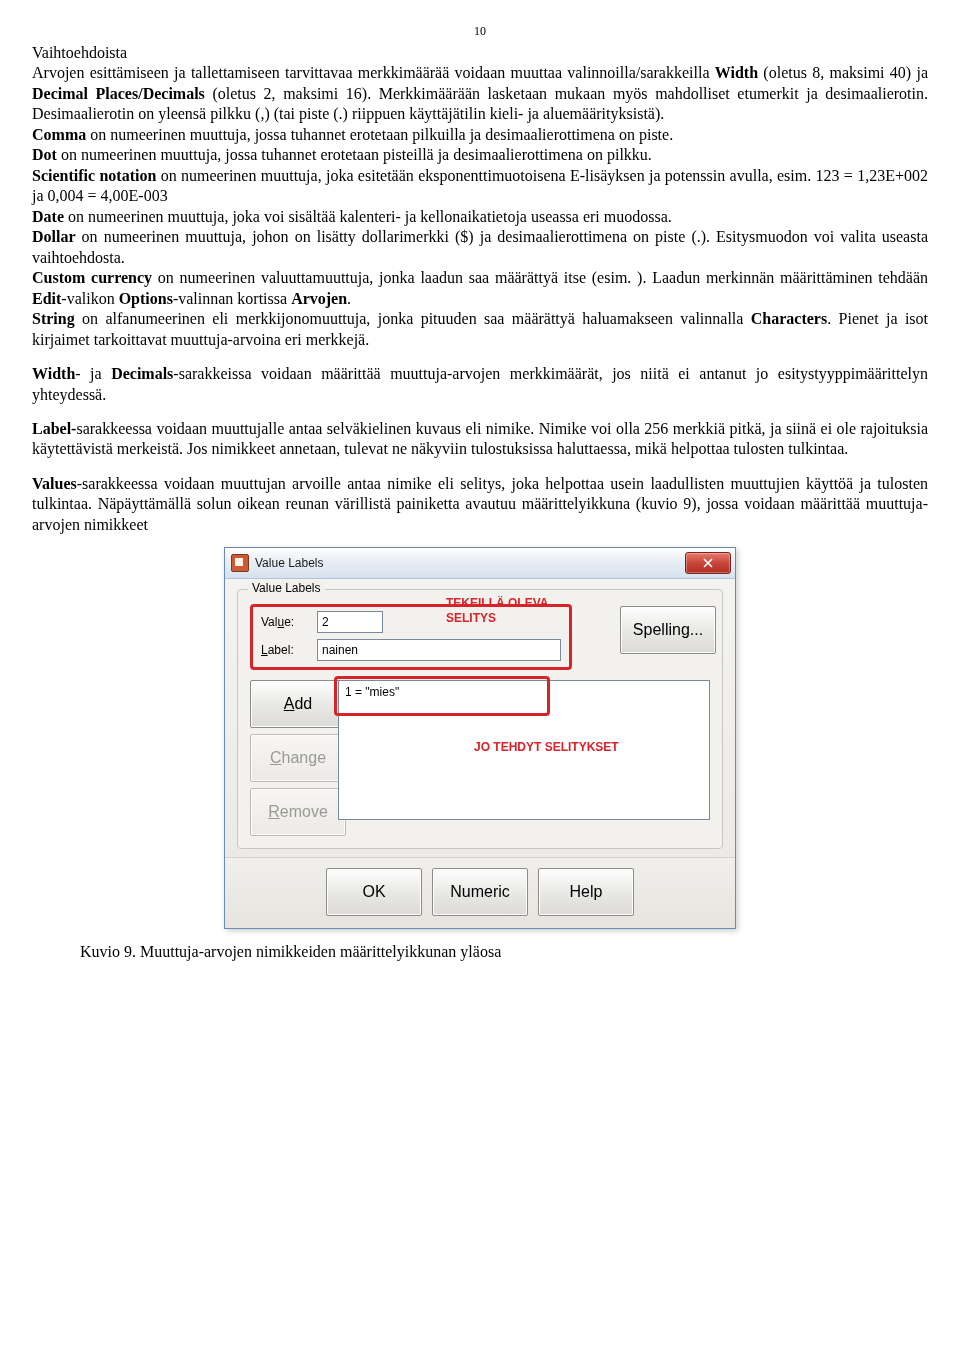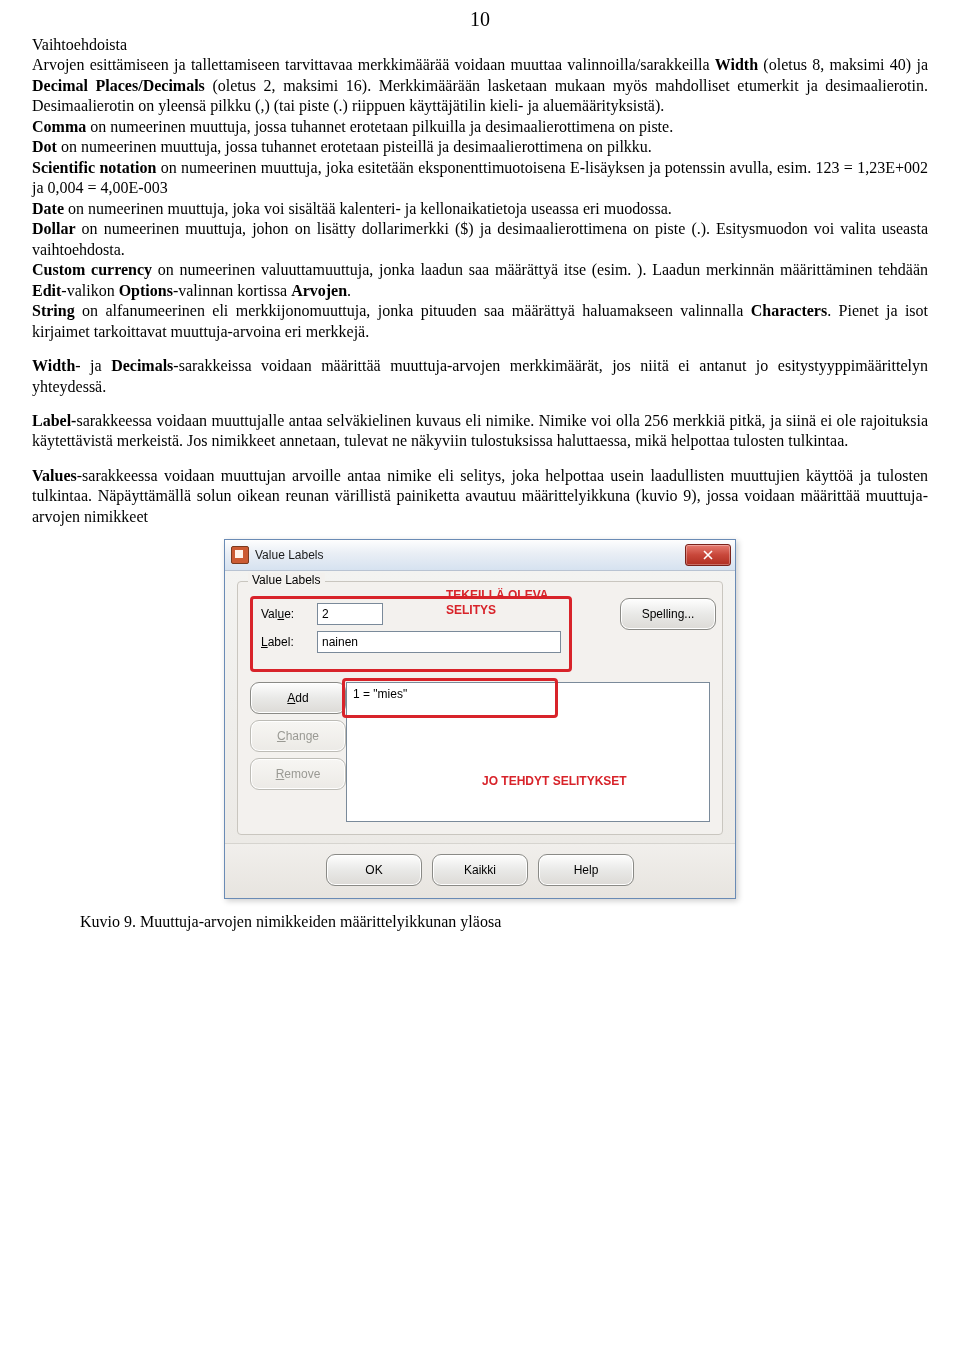--- a/index.html
+++ b/index.html
@@ -9,22 +9,22 @@
     font-family: "Times New Roman", Times, serif;
     font-size: 16px;
     color: #000;
     width: 960px;
   }
   .page {
     padding: 0 32px 20px 32px;
   }
   .page-number {
     text-align: center;
-    font-size: 20px;
-    padding-top: 8px;
+    font-size: 12px;
+    padding-top: 24px;
     padding-bottom: 4px;
   }
   .body-text p {
     margin: 0 0 0 0;
     line-height: 1.28;
     text-align: justify;
   }
   .body-text .para-break { height: 14px; }
   .bold { font-weight: bold; }
   .indent-block { padding-left: 48px; }
@@ -117,60 +117,60 @@
     border: 1px solid #7a8a9a;
     padding: 0 4px;
     font-size: 12px;
     line-height: 20px;
   }
   .value-input { width: 56px; }
 
   .annot-box {
     border: 3px solid #d8232a;
     border-radius: 4px;
-    padding: 4px 8px 16px 8px;
+    padding: 4px 8px 6px 8px;
   }
   .annot-text {
     position: absolute;
     color: #d8232a;
     font-weight: 600;
     font-size: 12px;
     pointer-events: none;
   }
   .annot-top {
     top: -8px;
     left: 196px;
     width: 120px;
     line-height: 1.2;
   }
 
   .btn {
     height: 22px;
     background: linear-gradient(to bottom, #fefefe, #e9e9e7 50%, #dcdad6);
     border: 1px solid #8a8a86;
-    border-radius: 9px;
-    font-size: 12px;
-    padding: 4px 10px;
+    border-radius: 2px;
+    font-size: 16px;
+    padding: 12px 10px;
     display: inline-flex;
     align-items: center;
     justify-content: center;
     min-width: 74px;
     box-shadow: 0 0 0 1px #fff inset;
   }
   .btn.disabled {
     color: #9a9a94;
     border-color: #bdbcb6;
     background: linear-gradient(to bottom, #f7f6f3, #eceae6);
   }
 
   .list-area {
     margin-top: 10px;
     display: grid;
     grid-template-columns: 80px 1fr;
-    column-gap: 16px;
+    column-gap: 8px;
     position: relative;
   }
   .side-buttons {
     display: flex;
     flex-direction: column;
     gap: 6px;
   }
   .listbox-wrap {
     position: relative;
   }
@@ -185,21 +185,21 @@
   .listbox-annot-overlay {
     position: absolute;
     top: -4px; left: -4px;
     width: 210px;
     height: 34px;
     border: 3px solid #d8232a;
     border-radius: 4px;
     pointer-events: none;
   }
   .annot-mid {
-    top: 92px;
+    top: 60px;
     left: 136px;
     width: 200px;
   }
 
   .dialog-footer {
     display: flex;
     justify-content: center;
     gap: 10px;
     padding: 10px 0 12px 0;
     border-top: 1px solid #d6d4cf;
@@ -318,20 +318,20 @@
               </div>
               <div class="listbox-annot-overlay"></div>
               <div class="annot-text annot-mid">JO TEHDYT SELITYKSET</div>
             </div>
           </div>
         </div>
       </div>
 
       <div class="dialog-footer">
         <div class="btn">OK</div>
-        <div class="btn">Kaikki</div>
+        <div class="btn">Numeric</div>
         <div class="btn">Help</div>
       </div>
     </div>
   </div>
 
   <div class="caption">Kuvio 9.  Muuttuja-arvojen nimikkeiden määrittelyikkunan yläosa</div>
 </div>
 
 </body></html>

